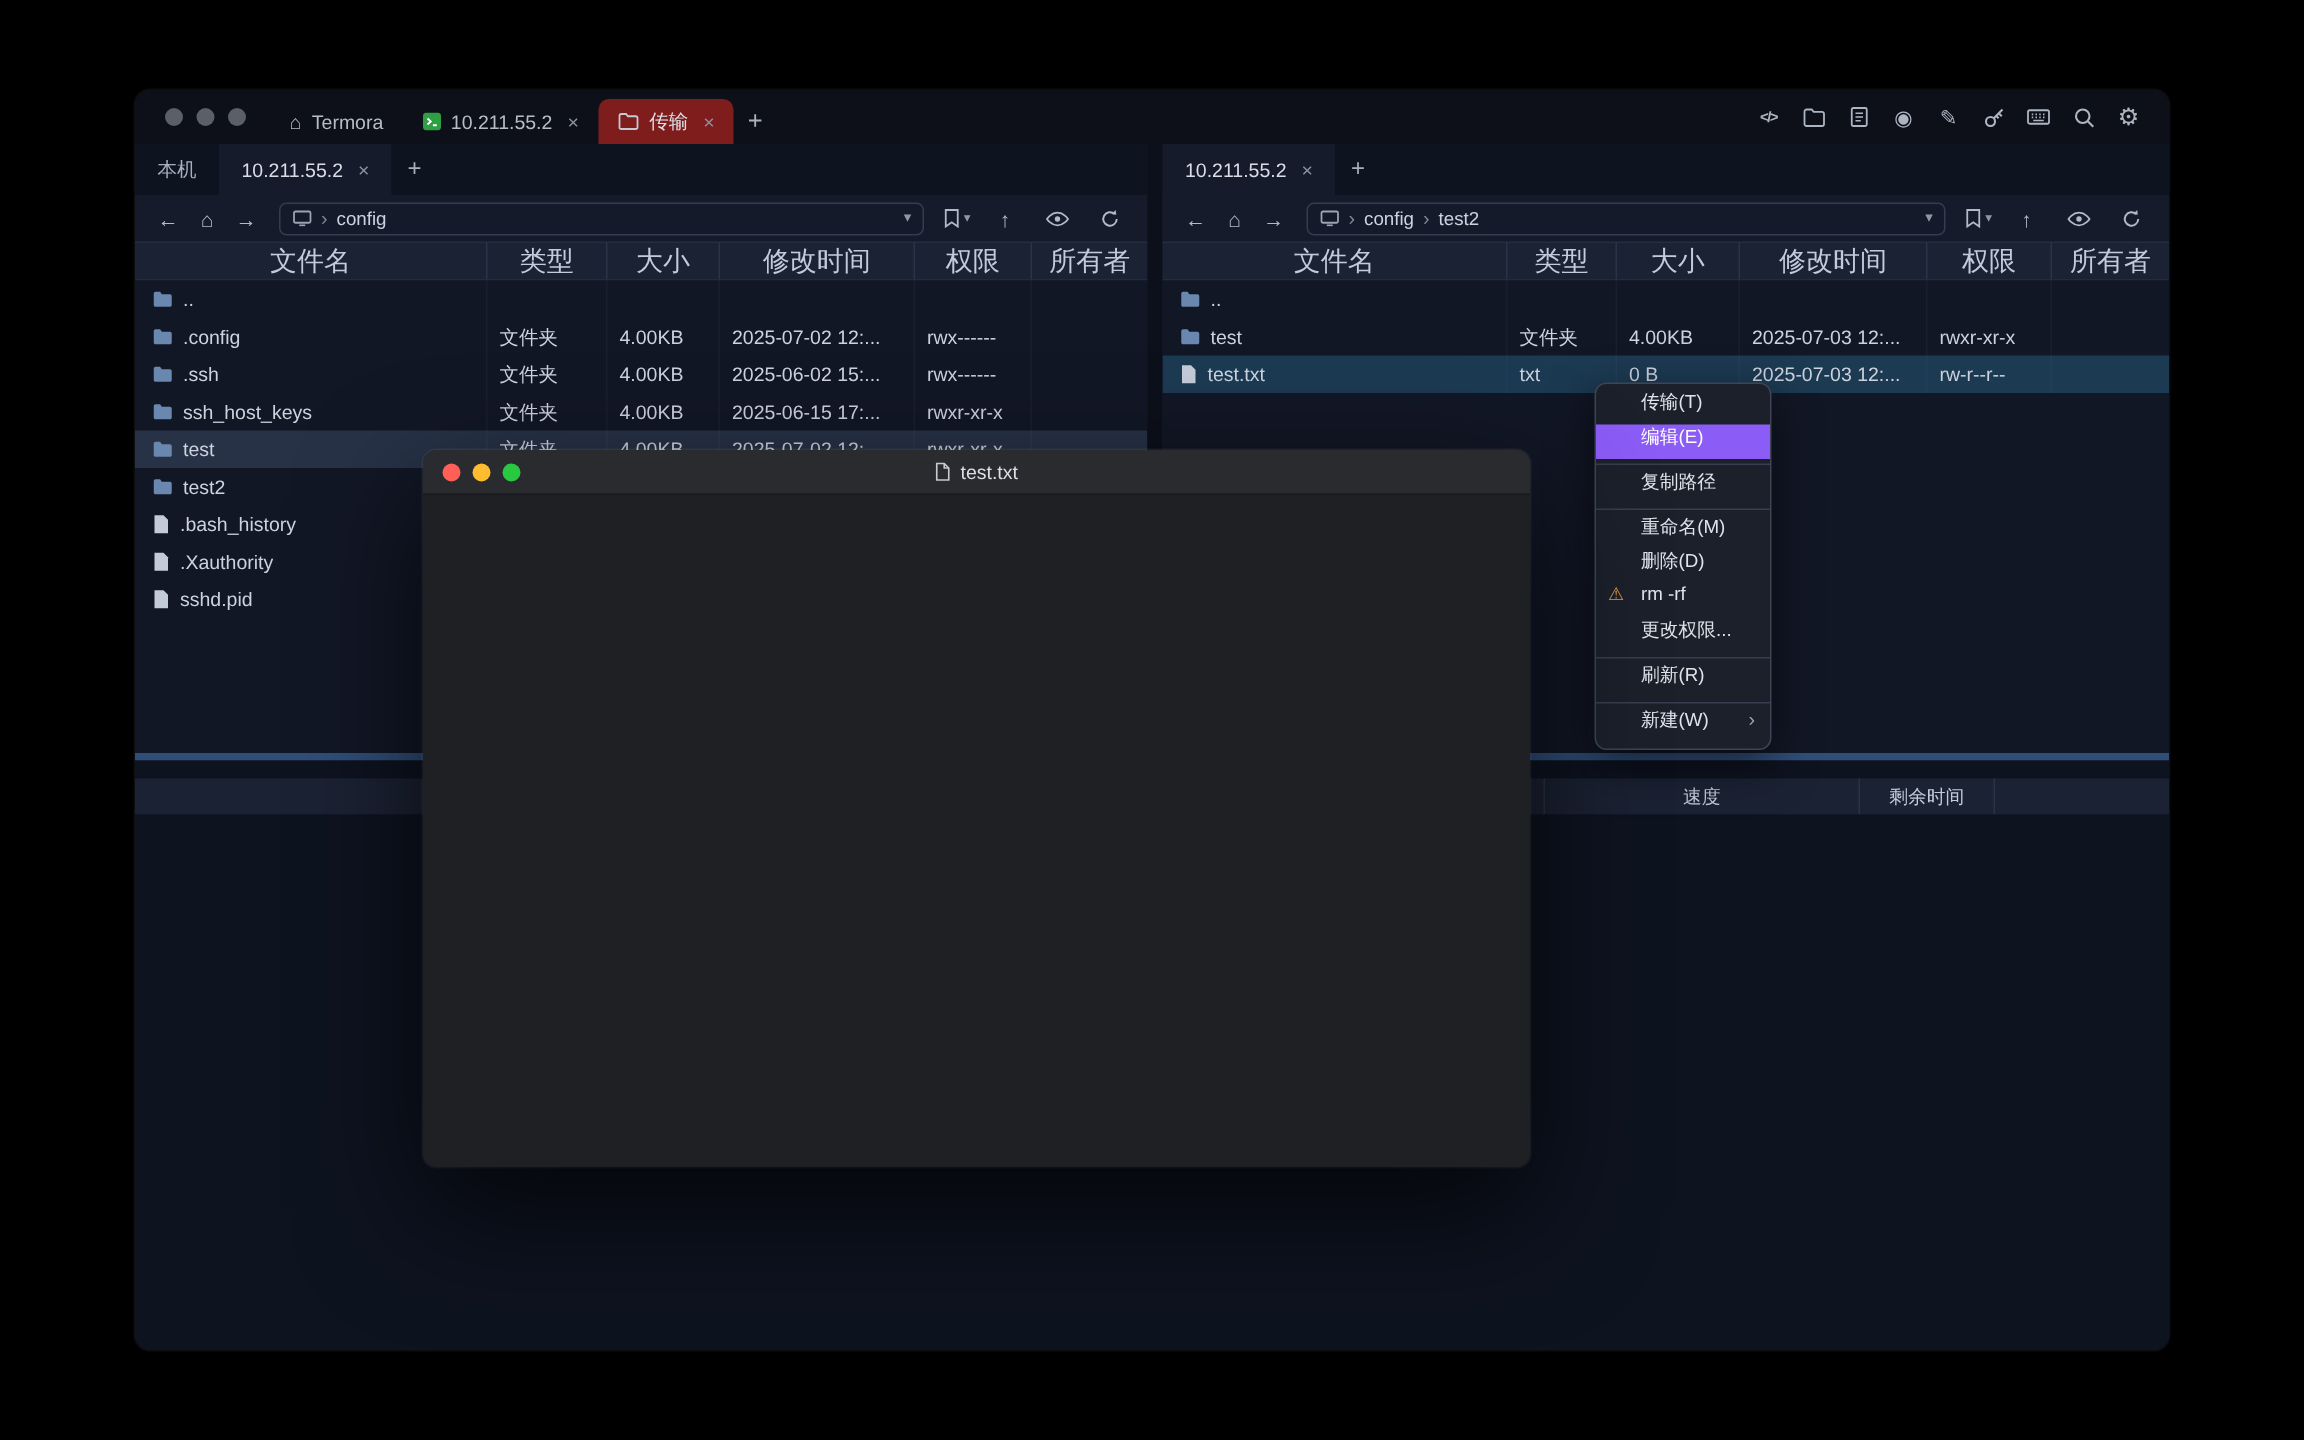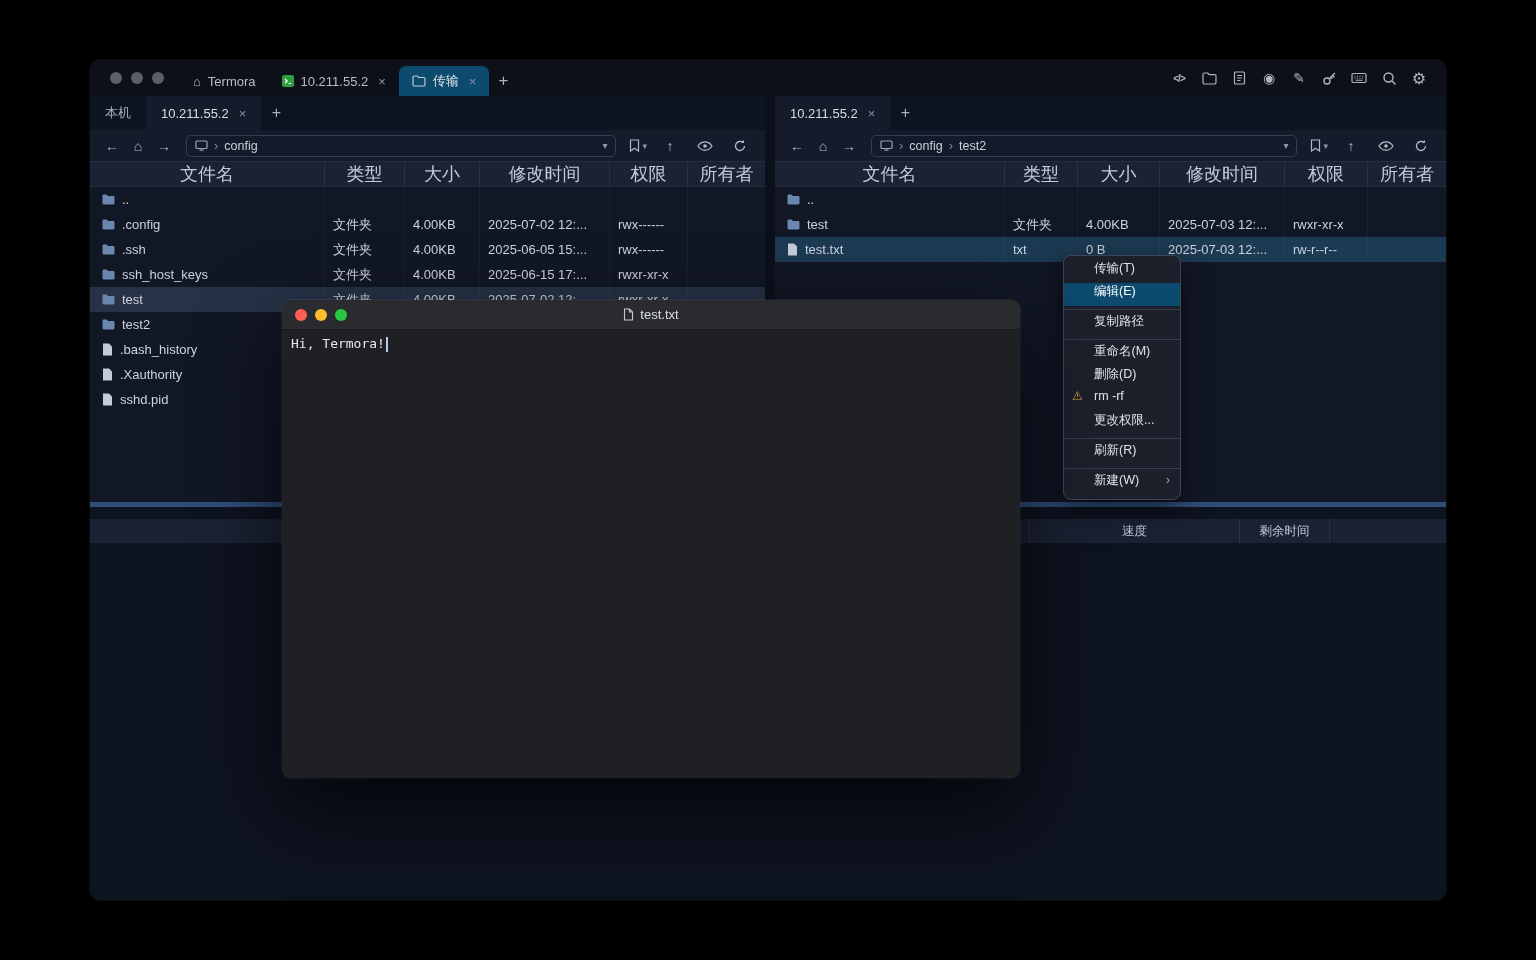--- a/index.html
+++ b/index.html
@@ -12,21 +12,21 @@
     border-radius:10px;overflow:hidden;display:flex;flex-direction:column;
     box-shadow:0 0 0 1px rgba(255,255,255,.05),0 30px 80px rgba(0,0,0,.6);}
 
   
   .titlebar{height:36px;background:#0d1019;display:flex;align-items:center;flex:0 0 auto;}
   .lights{display:flex;gap:9px;padding:0 16px 0 20px;}
   .light{width:12px;height:12px;border-radius:50%;background:#5a5f69;}
   .main-tabs{display:flex;align-items:flex-end;height:100%;}
   .mtab{height:30px;margin-top:6px;display:flex;align-items:center;gap:7px;padding:0 13px;
     font-size:13px;color:#b6bdc9;border-radius:7px 7px 0 0;cursor:default;white-space:nowrap;}
-  .mtab.active{background:#0c4a6e;color:#dde2ea;}
+  .mtab.active{background:#7f1d1d;color:#dde2ea;}
   .xclose{font-size:13px;color:#8b93a1;margin-left:3px;line-height:1;}
   .mtab-plus{width:28px;height:30px;margin-top:6px;display:flex;align-items:center;justify-content:center;
     color:#aab1bf;font-size:17px;}
   .tb-icons{margin-left:auto;display:flex;align-items:center;gap:12px;padding-right:18px;color:#aeb5c2;}
   .tbi{width:18px;height:18px;display:flex;align-items:center;justify-content:center;font-size:14px;}
   .tbi.code{font-size:10px;font-weight:bold;letter-spacing:-1px;}
   .tbi.gear{font-size:16px;}
 
   
   .panels{display:flex;height:406px;flex:0 0 auto;}
@@ -73,21 +73,21 @@
   .thead2{display:grid;grid-template-columns:325px 1fr 210px 90px 75px 41px;height:24px;
     background:#1b2233;font-size:12.5px;color:#c3cbda;flex:0 0 auto;}
   .th2{display:flex;align-items:center;justify-content:center;border-right:1px solid #2a3246;}
   .th2:last-child{border-right:none;}
   .tbody2{flex:1;background:#0e1320;}
 
   
   .ctx{position:absolute;left:1063px;top:255px;width:118px;background:#1c202b;border:1px solid #3c4456;
     border-radius:8px;padding:4px 0;box-shadow:0 10px 30px rgba(0,0,0,.55);font-size:12.5px;color:#dfe3ea;z-index:40;}
   .mi{height:23px;display:flex;padding:0 10px 0 30px;position:relative;white-space:nowrap;}
-  .mi.hl{background:#0c4a6e;color:#fff;}
+  .mi.hl{background:#8b5cf6;color:#fff;}
   .mi-warn{position:absolute;left:8px;color:#e8a33d;font-size:12px;}
   .mi-sub{margin-left:auto;color:#9aa1ae;font-size:13px;}
   .msep{height:1px;background:#363e4f;margin:3px 0;}
 
   
   .editor{position:absolute;left:282px;top:300px;width:738px;height:478px;border-radius:9px;background:#1e2024;
     overflow:hidden;z-index:50;box-shadow:0 30px 80px rgba(0,0,0,.7),0 0 0 1px rgba(255,255,255,.07);}
   .etitle{height:30px;background:#2a2b2f;display:flex;align-items:center;position:relative;
     border-bottom:1px solid #18191c;}
   .elights{display:flex;gap:8px;padding-left:13px;}
@@ -266,21 +266,21 @@
           <div class="td name">
               <span>
                 <svg width="13" height="11" viewBox="0 0 13 11">
                   <path d="M.5 1.8C.5 1.1 1 .5 1.7.5h3l1.2 1.6h5.4c.7 0 1.2.6 1.2 1.2v6c0 .7-.5 1.2-1.2 1.2H1.7C1 10.5.5 10 .5 9.3z" fill="#6a87b0"></path>
                 </svg>
               </span>
               <span>.ssh</span>
             </div>
           <div class="td">文件夹</div>
           <div class="td">4.00KB</div>
-          <div class="td">2025-06-05 15:...</div>
+          <div class="td">2025-06-02 15:...</div>
           <div class="td">rwx------</div>
           <div class="td"></div>
         </div>
         <div class="tr">
           <div class="td name">
               <span>
                 <svg width="13" height="11" viewBox="0 0 13 11">
                   <path d="M.5 1.8C.5 1.1 1 .5 1.7.5h3l1.2 1.6h5.4c.7 0 1.2.6 1.2 1.2v6c0 .7-.5 1.2-1.2 1.2H1.7C1 10.5.5 10 .5 9.3z" fill="#6a87b0"></path>
                 </svg>
               </span>
@@ -535,16 +535,13 @@
     <div class="etitle-center">
       <span>
         <svg width="11" height="13" viewBox="0 0 11 13">
             <path d="M1.5 1h5L9.5 4v8h-8z" fill="none" stroke="#c6c9cf" stroke-width="1.1"></path>
             <path d="M6.5 1v3h3" fill="none" stroke="#c6c9cf" stroke-width="1.1"></path>
           </svg>
       </span>
       <span>test.txt</span>
     </div>
   </div>
-  <div class="econtent">
-    <span>Hi, Termora!</span><span class="caret-bar"></span>
-  </div>
 </div>
 
 </body></html>

